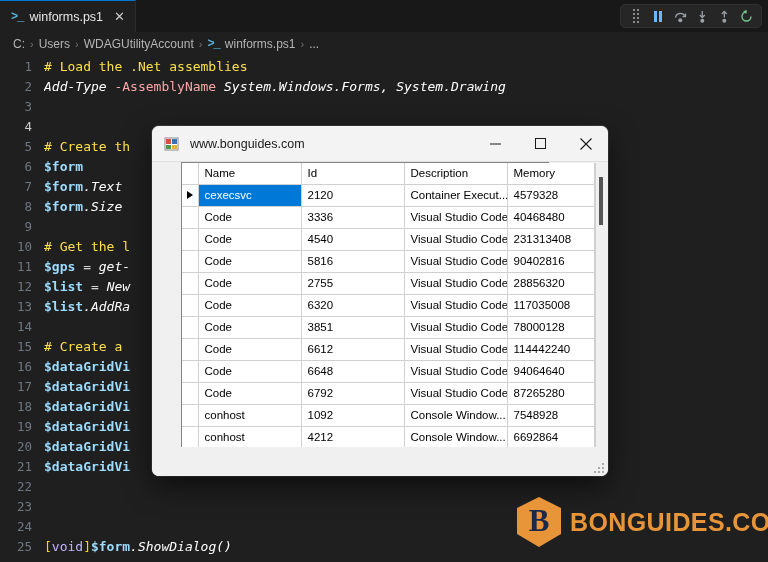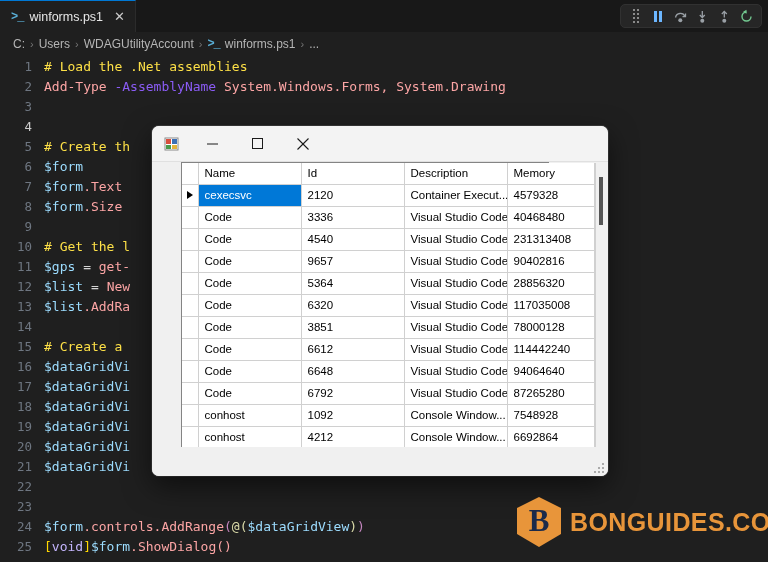--- a/index.html
+++ b/index.html
@@ -60,23 +60,23 @@
   .ln {
     width: 44px; text-align: right; padding-right: 12px;
     color: #6e7681; font-size: 12.5px; flex: none;
     font-family: "DejaVu Sans Mono", "Liberation Mono", monospace;
   }
   .code-row.active .ln { color: #cccccc; }
   .codetext { white-space: pre; color: #d4d4d4; flex: 1; overflow: hidden; }
 
   
   .c-com { color: #fde047; }
-  .c-cmd { color: #fca5a5; }
-  .c-par { color: #8b5cf6; }
-  .c-var { color: #9cdcfe; }
+  .c-cmd { color: #ffffff; font-style: italic; }
+  .c-par { color: #fca5a5; }
+  .c-var { color: #9cdcfe; font-weight: bold; }
   .c-brk { color: #ffd700; }
   .c-mem { color: #dcdcaa; }
   .c-kw  { color: #c4b5fd; }
   .c-op  { color: #d4d4d4; }
   .c-pnk { color: #c586c0; }
 
   
   .dialog {
     position: absolute; left: 152px; top: 126px; width: 456px; height: 350px;
     background: #f0f0f0;
@@ -315,40 +315,40 @@
         </div>
         <div class="code-row">
           <div class="ln">22</div>
           <div class="codetext"><span class="c-cmd"></span></div>
         </div>
         <div class="code-row">
           <div class="ln">23</div>
         </div>
         <div class="code-row">
           <div class="ln">24</div>
-          <div class="codetext"><span class="c-var">$form</span><span class="c-cmd">.controls.AddRange</span><span class="c-pnk">(</span><span class="c-mem">@(</span><span class="c-var">$dataGridView</span><span class="c-mem">)</span><span class="c-pnk">)</span></div>
         </div>
         <div class="code-row">
           <div class="ln">25</div>
           <div class="codetext"><span class="c-brk">[</span><span class="c-kw">void</span><span class="c-brk">]</span><span class="c-var">$form</span><span class="c-cmd">.ShowDialog()</span></div>
         </div>
       </div>
   </div>
 
   <div class="dialog">
     <div class="dlg-title">
       <span class="dlg-icon">
         <svg width="16" height="16" viewBox="0 0 16 16">
           <rect x="1" y="2" width="13" height="12" fill="#ffffff" stroke="#8a8a8a" stroke-width="1"></rect>
           <rect x="2" y="3" width="5" height="5" fill="#d94f3d"></rect>
           <rect x="8" y="3" width="5" height="5" fill="#3b6fb5"></rect>
           <rect x="2" y="9" width="5" height="4" fill="#4a9a4a"></rect>
           <rect x="8" y="9" width="5" height="4" fill="#e3b23c"></rect>
         </svg>
       </span>
+      <span class="dlg-title-text">www.bonguides.com</span>
       <div class="wbtns">
         <div class="wbtn">
           <svg width="11" height="11" viewBox="0 0 11 11">
               <line x1="0" y1="6" x2="11" y2="6" stroke="#1a1a1a" stroke-width="1"></line>
             </svg>
         </div>
         <div class="wbtn">
           <svg width="11" height="11" viewBox="0 0 11 11">
               <rect x="0.5" y="0.5" width="10" height="10" fill="none" stroke="#1a1a1a" stroke-width="1"></rect>
             </svg>
@@ -400,28 +400,28 @@
             <tr>
               <td class="rowhdr"></td>
               <td class="c-name">Code</td>
               <td class="c-id">4540</td>
               <td class="c-desc">Visual Studio Code</td>
               <td class="c-mem">231313408</td>
             </tr>
             <tr>
               <td class="rowhdr"></td>
               <td class="c-name">Code</td>
-              <td class="c-id">9657</td>
+              <td class="c-id">5816</td>
               <td class="c-desc">Visual Studio Code</td>
               <td class="c-mem">90402816</td>
             </tr>
             <tr>
               <td class="rowhdr"></td>
               <td class="c-name">Code</td>
-              <td class="c-id">5364</td>
+              <td class="c-id">2755</td>
               <td class="c-desc">Visual Studio Code</td>
               <td class="c-mem">28856320</td>
             </tr>
             <tr>
               <td class="rowhdr"></td>
               <td class="c-name">Code</td>
               <td class="c-id">6320</td>
               <td class="c-desc">Visual Studio Code</td>
               <td class="c-mem">117035008</td>
             </tr>

